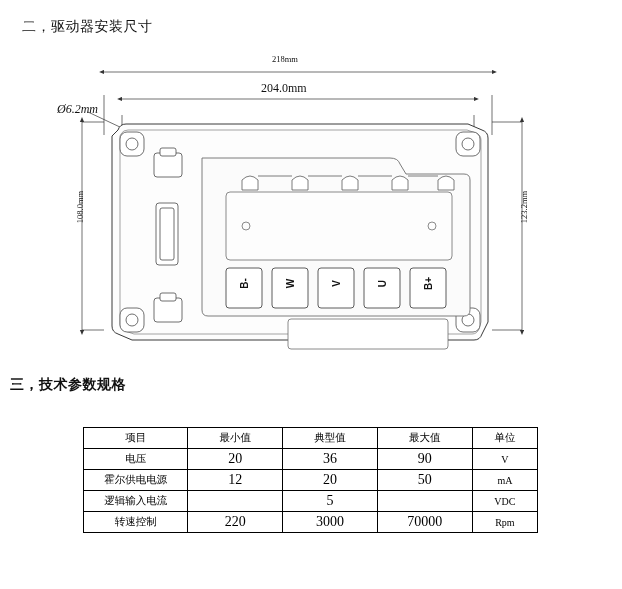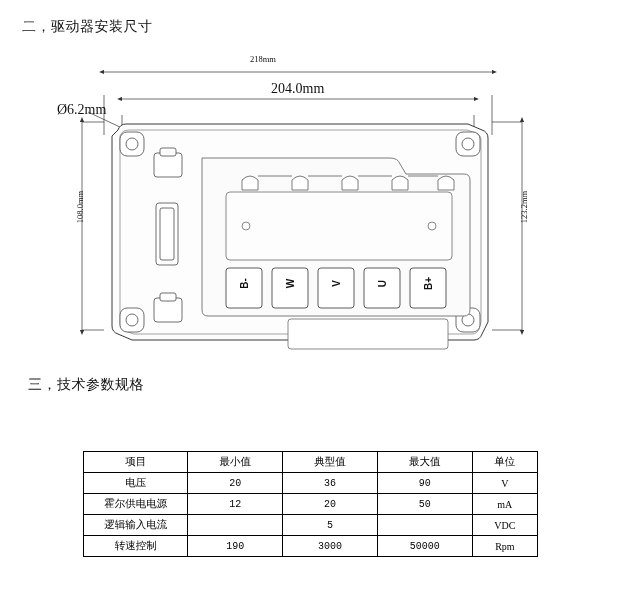--- a/index.html
+++ b/index.html
@@ -22,39 +22,38 @@
   }
   .heading {
     position: absolute;
     font-family: "Liberation Sans", sans-serif;
     font-size: 14px;
     color: #111;
     letter-spacing: 0.5px;
     white-space: nowrap;
   }
   #heading-dims { left: 22px; top: 18px; }
-  #heading-specs { left: 28px; top: 376px; }
+  #heading-specs { left: 10px; top: 376px; font-weight: bold; }
 
   
   .drawing {
     position: absolute;
     left: 60px;
     top: 40px;
     width: 520px;
     height: 320px;
   }
   .drawing svg { display: block; }
 
   
   .spec-table-wrap {
     position: absolute;
     left: 83px;
     top: 427px;
     width: 505px;
-    margin-top: 24px;
   }
   table.spec-table {
     border-collapse: collapse;
     width: 455px;
     font-size: 10.5px;
     font-family: "Liberation Sans", sans-serif;
   }
   table.spec-table td, table.spec-table th {
     border: 1px solid #000;
     text-align: center;
@@ -70,22 +69,22 @@
   table.spec-table .col-item { width: 105px; }
   table.spec-table .col-min { width: 95px; }
   table.spec-table .col-typ { width: 95px; }
   table.spec-table .col-max { width: 95px; }
   table.spec-table .col-unit { width: 65px; }
   .unit-cell {
     font-family: "Liberation Serif", serif;
     font-size: 10px;
   }
   .num-cell {
-    font-family: Liberation Mono, monospace;
-    font-size: 10px;
+    font-family: Liberation Serif, serif;
+    font-size: 14px;
   }
 </style>
 </head>
 <body>
 
 <div class="page">
 
   <div class="heading" id="heading-dims">二，驱动器安装尺寸</div>
 
   <div class="drawing">
@@ -177,25 +176,25 @@
         <rect x="258" y="228" width="36" height="40" rx="3"></rect>
         <rect x="304" y="228" width="36" height="40" rx="3"></rect>
         <rect x="350" y="228" width="36" height="40" rx="3"></rect>
       </g>
 
       <g stroke="#6d6d6d" fill="#ffffff" stroke-width="0.8">
         <rect x="228" y="282" width="160" height="30" rx="3" transform="translate(0,-3)"></rect>
       </g>
     </svg>
 
-    <div style="position:absolute; left:190px; top:14px; font-size:8.5px; font-family:'Liberation Serif',serif; color:#111;">218mm</div>
-    <div style="position:absolute; left:211px; top:41px; font-size:14px; font-family:'Liberation Serif',serif; color:#111;">204.0mm</div>
+    <div style="position:absolute; left:212px; top:14px; font-size:8.5px; font-family:'Liberation Serif',serif; color:#111;">218mm</div>
+    <div style="position:absolute; left:201px; top:41px; font-size:12px; font-family:'Liberation Serif',serif; color:#111;">204.0mm</div>
     <div style="position:absolute; left:4px; top:162px; font-size:8.5px; font-family:'Liberation Serif',serif; color:#111; transform:rotate(-90deg); transform-origin:center;">108.0mm</div>
     <div style="position:absolute; left:448px; top:162px; font-size:8.5px; font-family:'Liberation Serif',serif; color:#111; transform:rotate(-90deg); transform-origin:center;">123.2mm</div>
-    <div style="position:absolute; left:-3px; top:62px; font-size:14px; font-family:'Liberation Serif',serif; color:#111;">Ø6.2mm</div>
+    <div style="position:absolute; left:-3px; top:62px; font-size:12px; font-family:'Liberation Serif',serif; color:#111;font-style:italic;">Ø6.2mm</div>
 
     <div style="position:absolute; left:176px; top:238px; width:16px; text-align:center; font-size:10px; font-weight:bold; font-family:'Liberation Sans',sans-serif; color:#111; transform:rotate(-90deg);">B-</div>
     <div style="position:absolute; left:222px; top:238px; width:16px; text-align:center; font-size:10px; font-weight:bold; font-family:'Liberation Sans',sans-serif; color:#111; transform:rotate(-90deg);">W</div>
     <div style="position:absolute; left:268px; top:238px; width:16px; text-align:center; font-size:10px; font-weight:bold; font-family:'Liberation Sans',sans-serif; color:#111; transform:rotate(-90deg);">V</div>
     <div style="position:absolute; left:314px; top:238px; width:16px; text-align:center; font-size:10px; font-weight:bold; font-family:'Liberation Sans',sans-serif; color:#111; transform:rotate(-90deg);">U</div>
     <div style="position:absolute; left:360px; top:238px; width:16px; text-align:center; font-size:10px; font-weight:bold; font-family:'Liberation Sans',sans-serif; color:#111; transform:rotate(-90deg);">B+</div>
   </div>
 
   <div class="heading" id="heading-specs">三，技术参数规格</div>
 
@@ -227,22 +226,22 @@
         </tr>
         <tr>
           <td>逻辑输入电流</td>
           <td class="num-cell"></td>
           <td class="num-cell">5</td>
           <td class="num-cell"></td>
           <td class="unit-cell">VDC</td>
         </tr>
         <tr>
           <td>转速控制</td>
-          <td class="num-cell">190</td>
+          <td class="num-cell">220</td>
           <td class="num-cell">3000</td>
-          <td class="num-cell">50000</td>
+          <td class="num-cell">70000</td>
           <td class="unit-cell">Rpm</td>
         </tr>
       </tbody>
     </table>
   </div>
 
 </div>
 
 </body></html>

